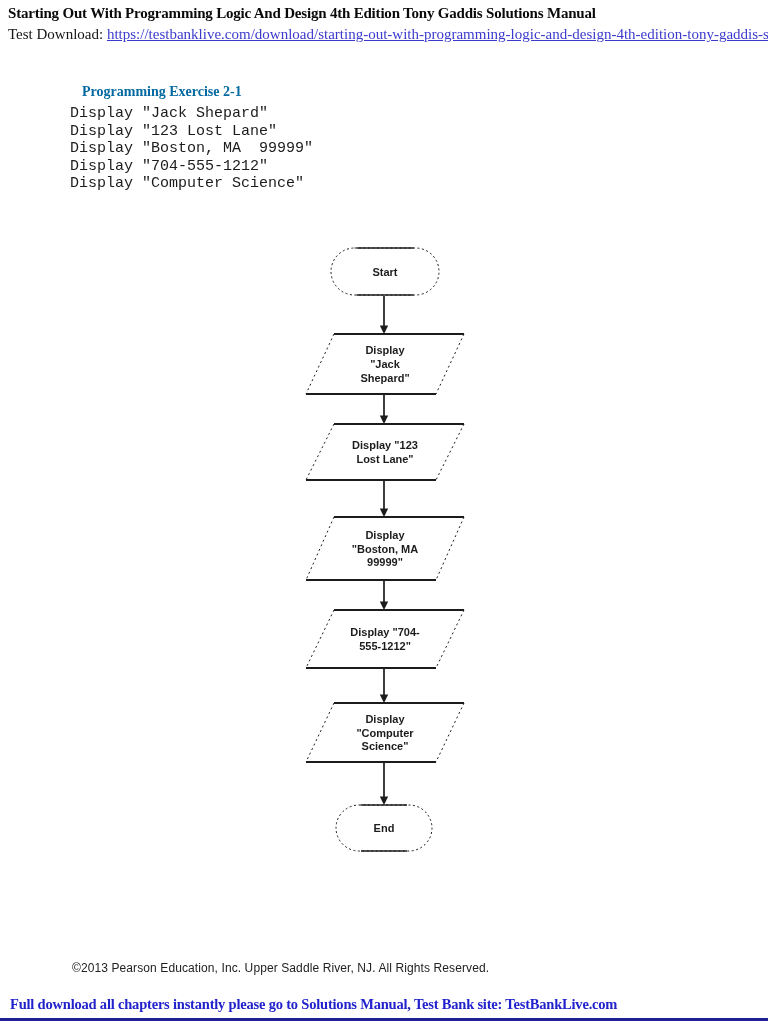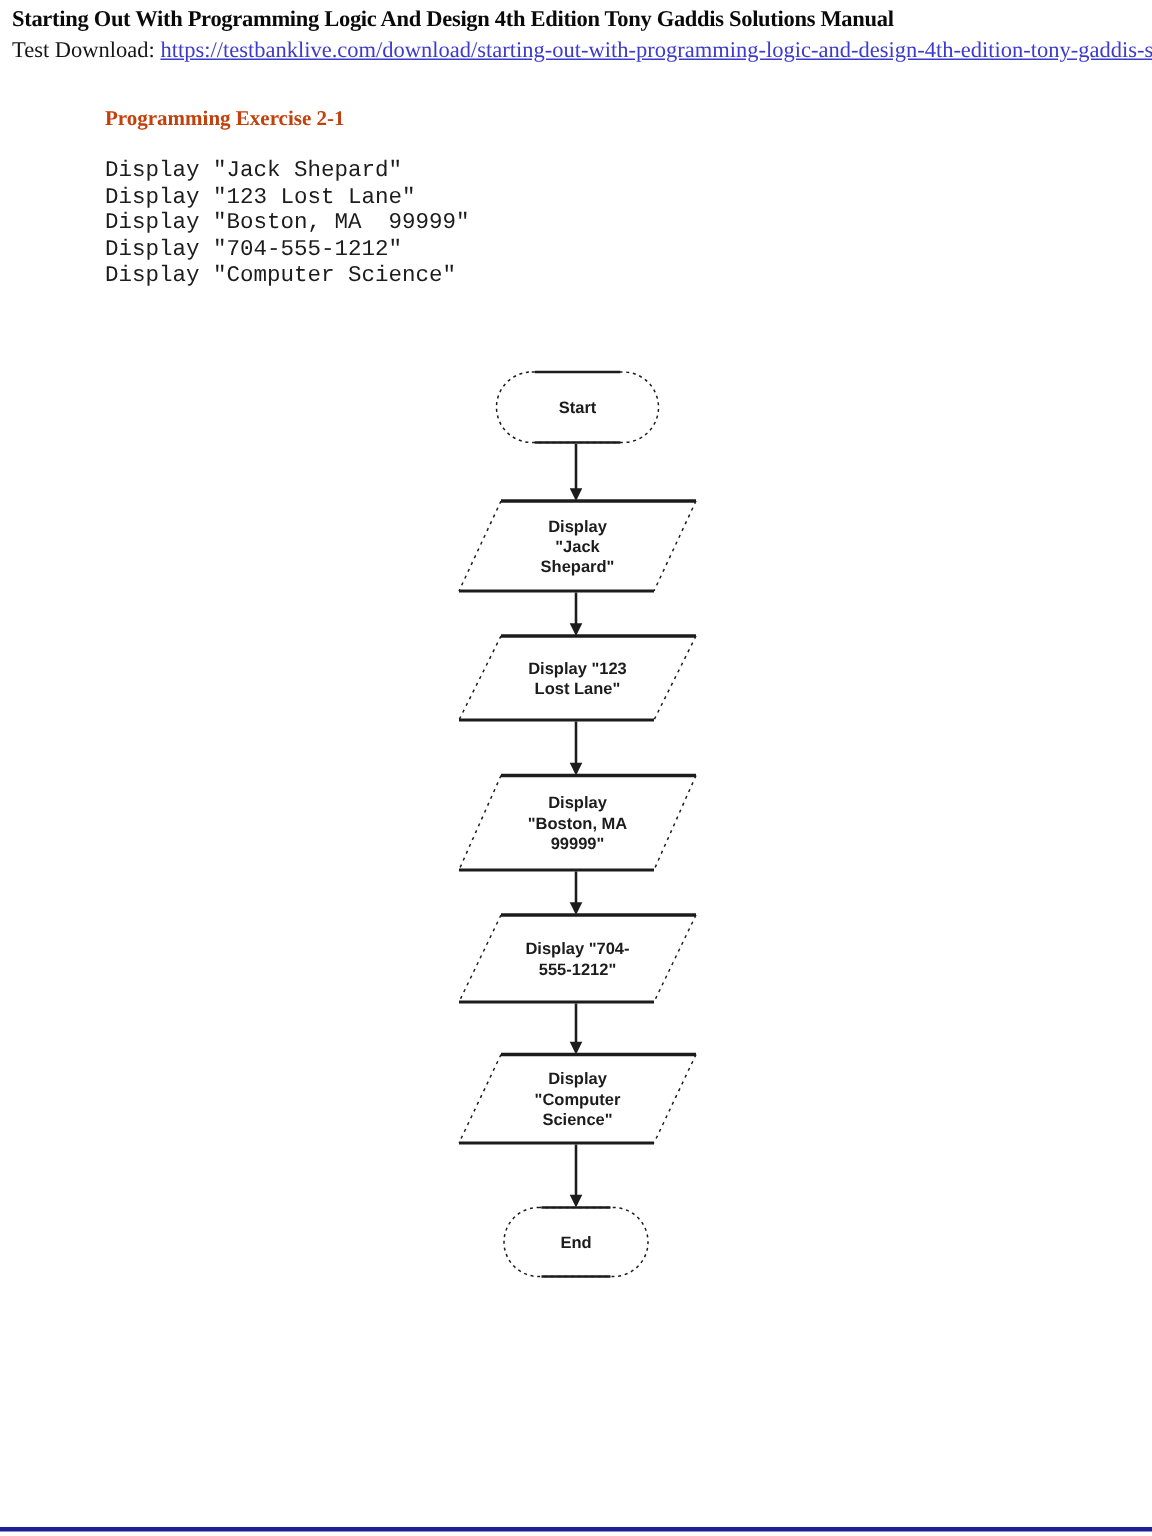--- a/index.html
+++ b/index.html
@@ -13,22 +13,22 @@
     letter-spacing:-0.2px;white-space:pre;color:#0a0a0a;
   }
   .download-line{
     position:absolute;left:8px;top:26px;width:760px;overflow:hidden;
     font-family:"Liberation Serif",serif;font-size:15px;white-space:pre;color:#151515;
   }
   .download-line a{
     color:var(--link-blue,#3b3acd);text-decoration:underline;cursor:pointer;
   }
   .exercise-heading{
-    position:absolute;left:70px;top:72px;margin:0;
-    font-family:"Liberation Serif",serif;font-weight:bold;font-size:14px;color:#c2410c;
+    position:absolute;left:70px;top:72px;margin:12px;
+    font-family:"Liberation Serif",serif;font-weight:bold;font-size:14px;color:#0369a1;
   }
   .pseudocode{
     position:absolute;left:70px;top:105px;margin:0;
     font-family:"Liberation Mono",monospace;font-size:15px;line-height:17.6px;
     white-space:pre;color:#1c1c1c;
   }
   .flowchart-svg{position:absolute;left:0;top:0;pointer-events:none;}
   .copyright{
     position:absolute;left:72px;top:961px;
     font-family:"Liberation Sans",sans-serif;font-size:12px;letter-spacing:0.1px;color:#222;
@@ -133,17 +133,19 @@
         <polygon points="384,805 379.8,796.5 388.2,796.5" fill="#1c1c1c"></polygon>
       </g>
       <g>
         <rect x="336" y="805" width="96" height="46" rx="23" ry="23" fill="#fff" stroke="#1c1c1c" stroke-width="1" stroke-dasharray="2 2.5"></rect>
         <line x1="361" y1="805" x2="407" y2="805" stroke="#1c1c1c" stroke-width="1.6"></line>
         <line x1="361" y1="851" x2="407" y2="851" stroke="#1c1c1c" stroke-width="1.6"></line>
         <text text-anchor="middle" font-size="11" font-weight="bold" font-family="Liberation Sans, sans-serif" fill="#1c1c1c"><tspan x="384" y="832">End</tspan></text>
       </g>
     </svg>
 
+  <div class="copyright">©2013 Pearson Education, Inc. Upper Saddle River, NJ. All Rights Reserved.</div>
 
+  <div class="promo"><a href="#">Full download all chapters instantly please go to Solutions Manual, Test Bank site: TestBankLive.com</a></div>
 
   <div class="bottom-bar"></div>
 
 </div>
 
 </body></html>

